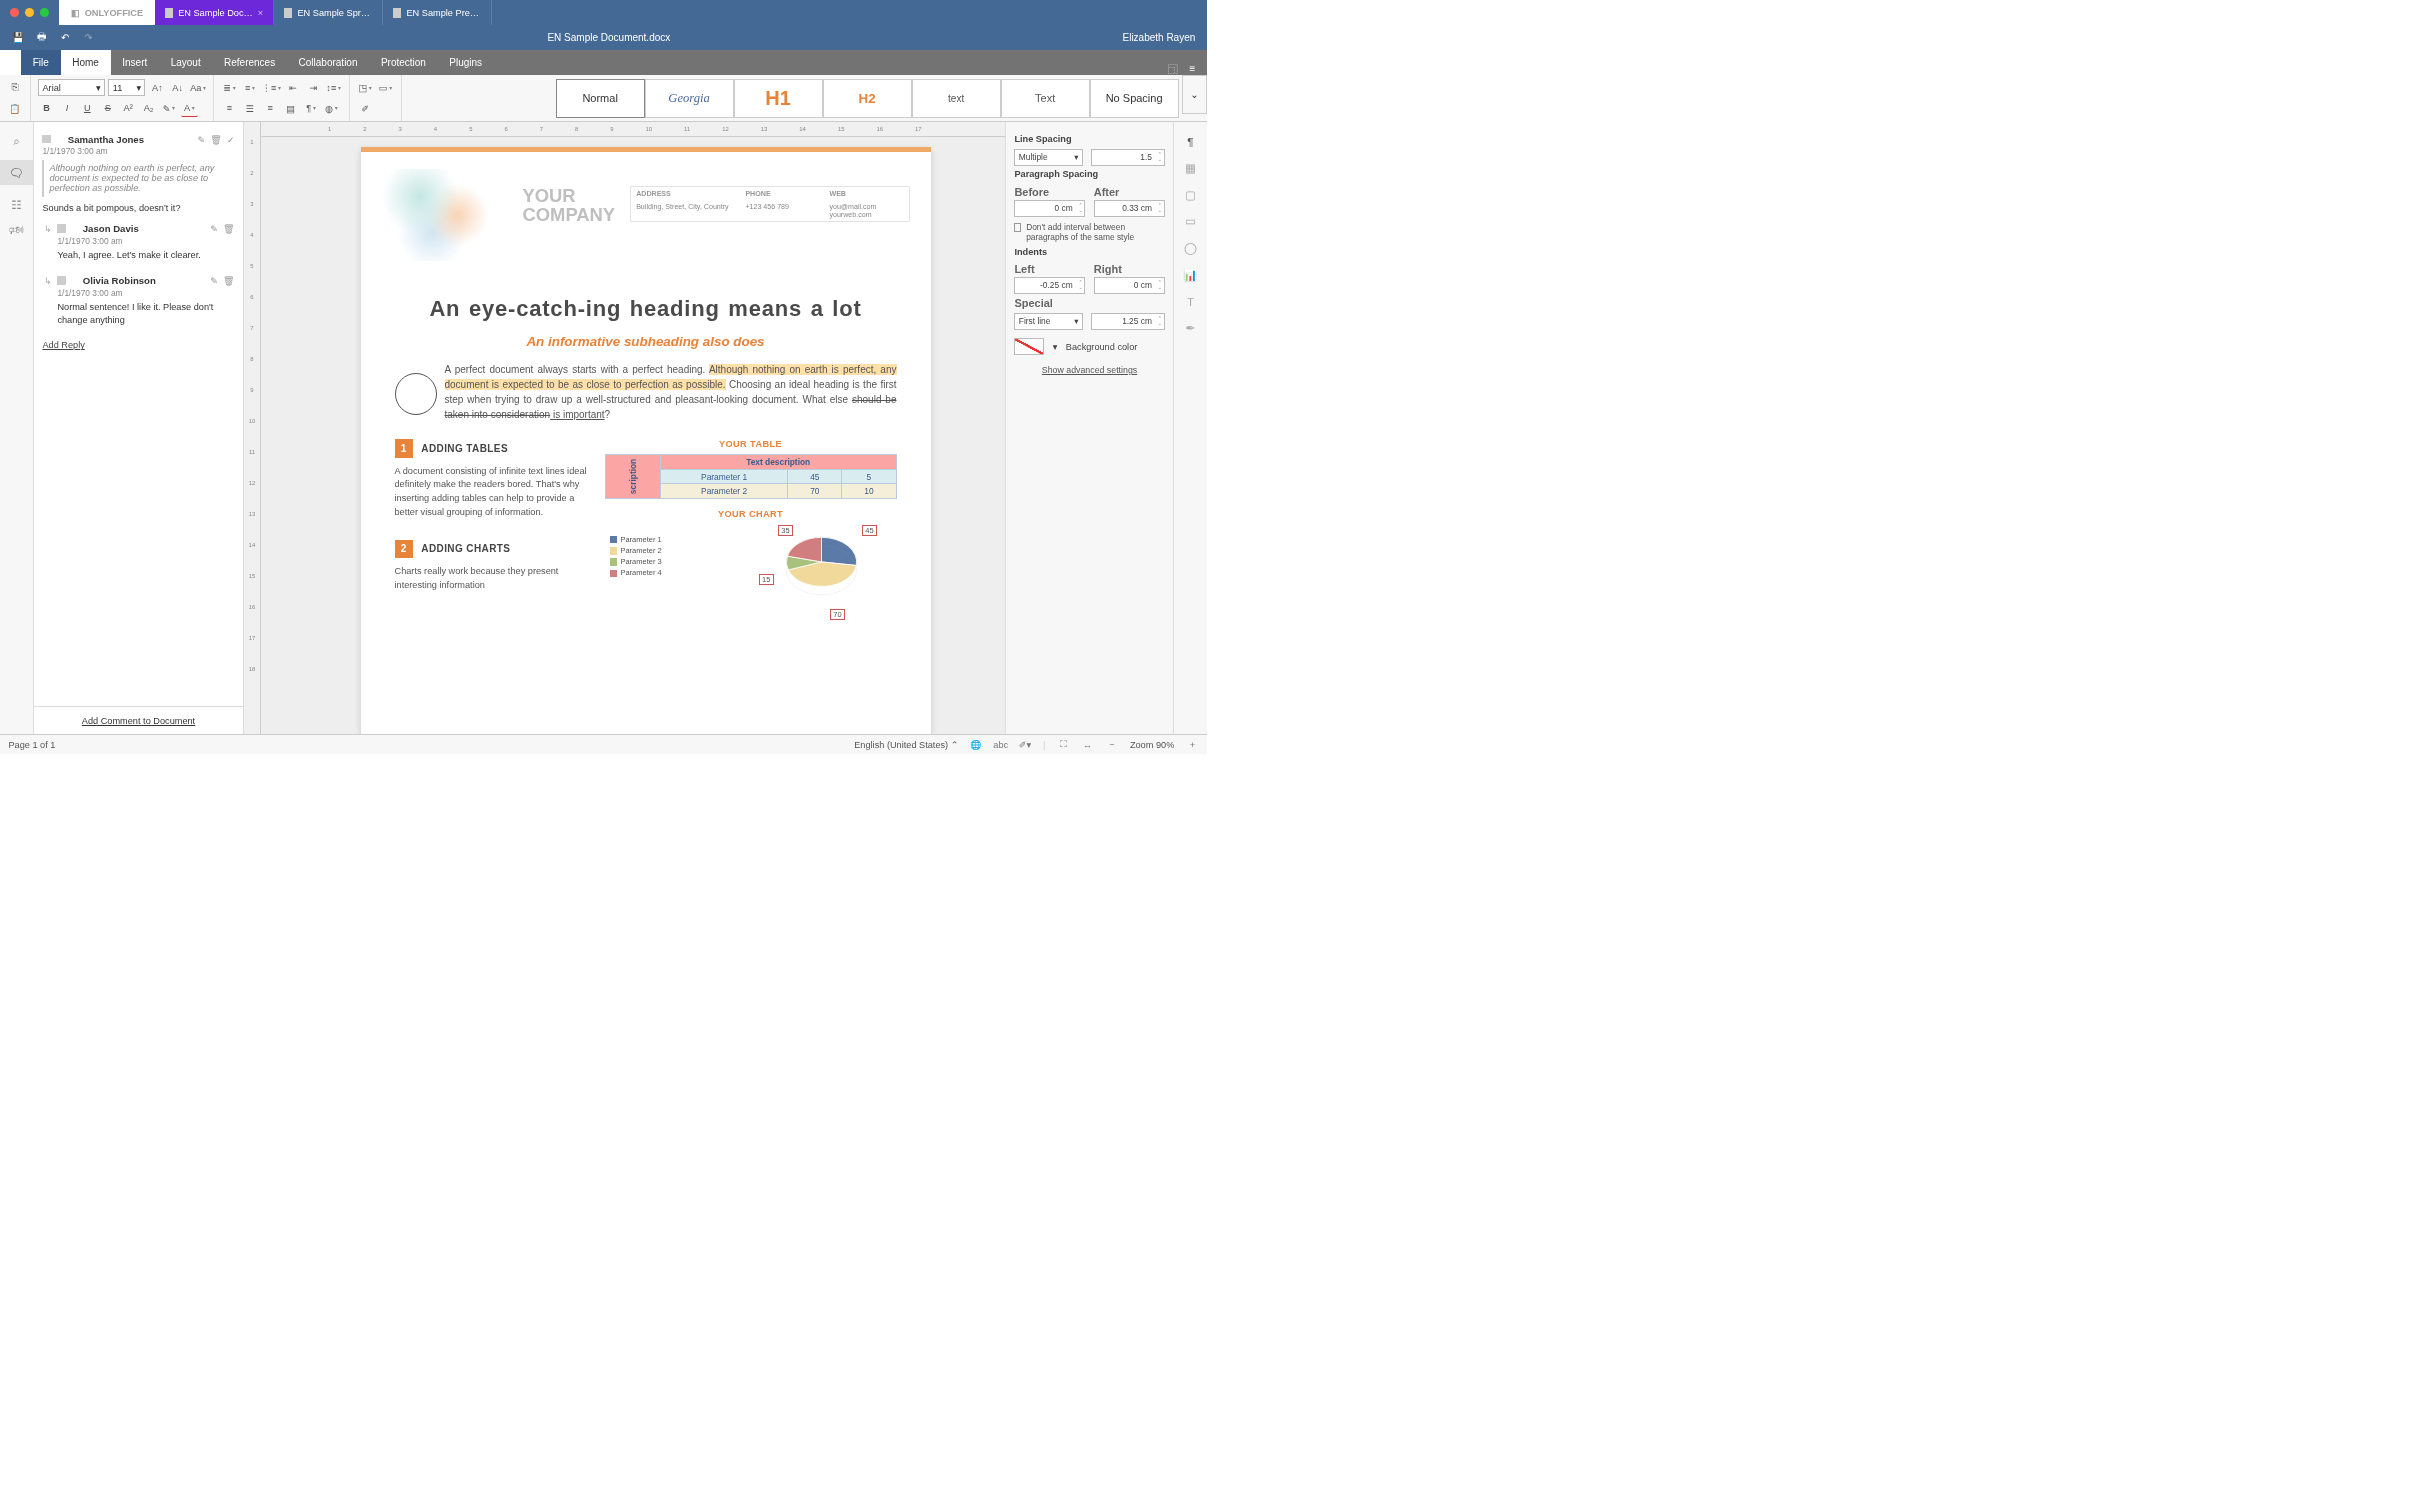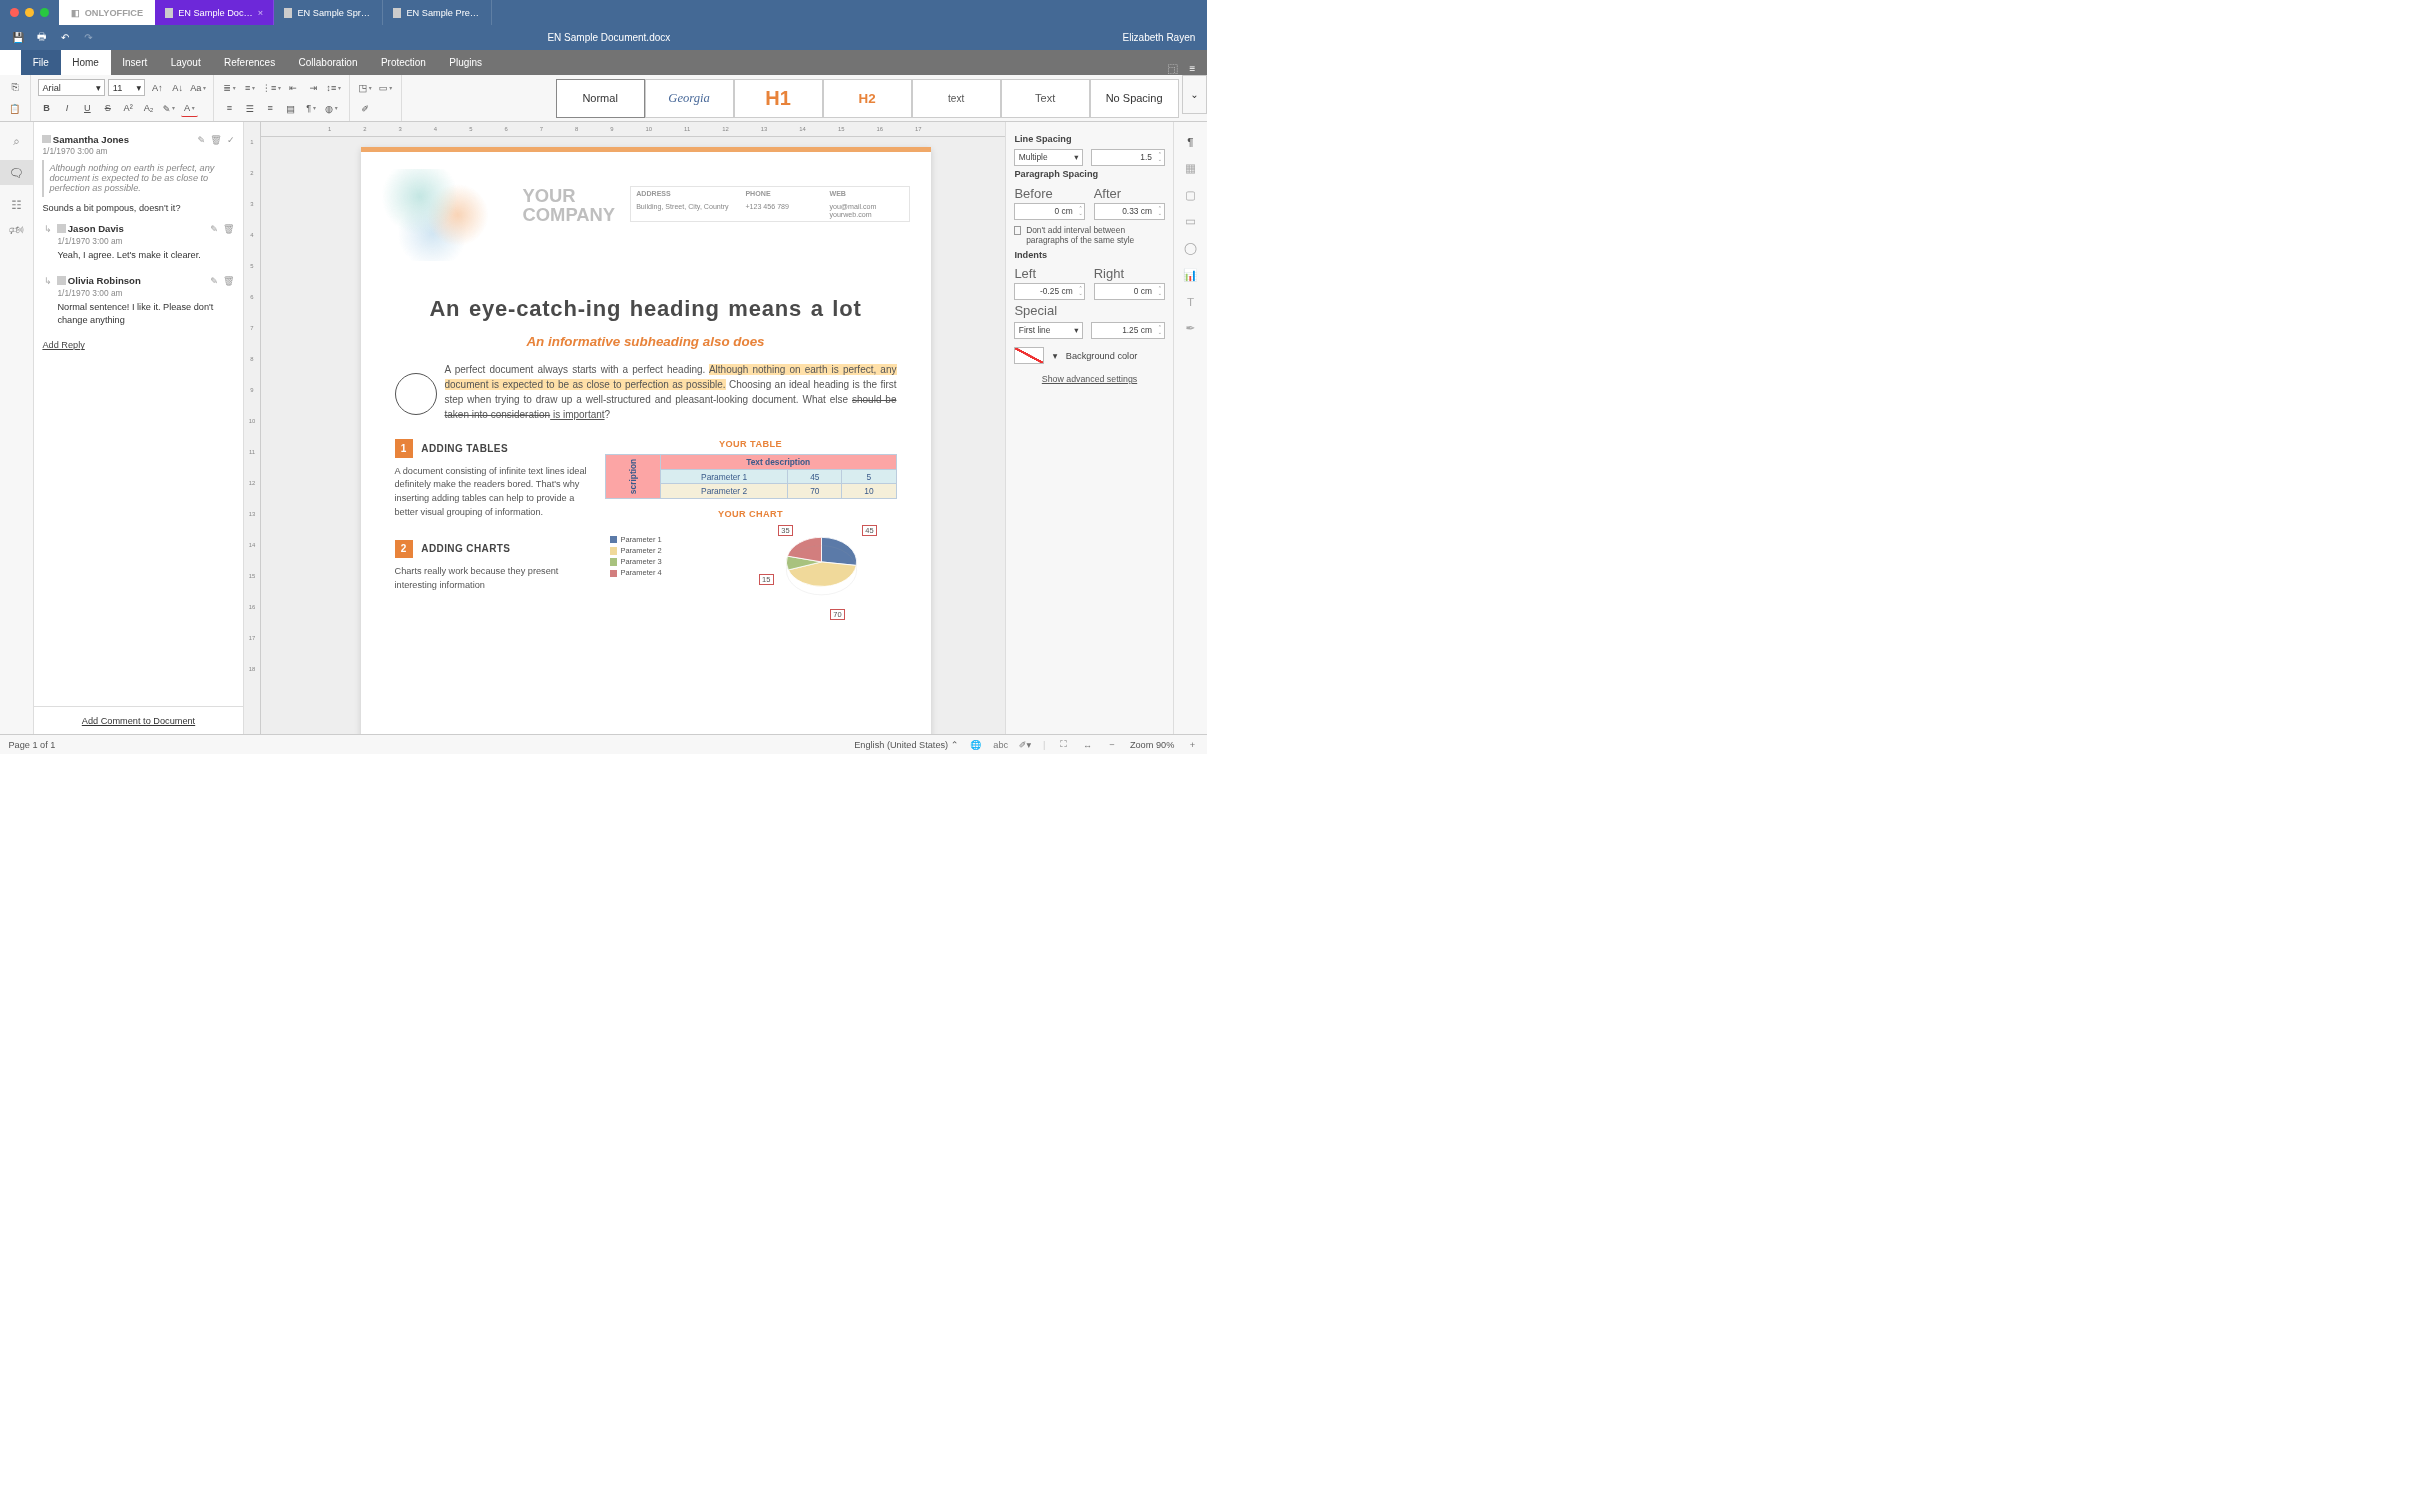--- a/index.html
+++ b/index.html
@@ -47,21 +47,21 @@
 
 
 .main { display: flex; height: calc(754px - 25px - 25px - 25px - 47px - 20px); }
 .leftico { width: 34px; background: #f7f7f7; border-right: 0.8px solid #ddd; display: flex; flex-direction: column; align-items: center; gap: 11.7px; padding-top: 11.7px; }
 .leftico .ic { width: 15px; height: 15px; display: flex; align-items: center; justify-content: center; color: #888; font-size: 11.7px; }
 .leftico .ic.active { background: #e0e0e0; width: 100%; height: 25px; color: #444; }
 
 .comments { width: 210px; border-right: 0.8px solid #ddd; display: flex; flex-direction: column; font-size: 9.2px; }
 .comment-body { flex: 1; overflow: auto; padding: 6.7px 8.4px; }
 .comment { padding: 5px 0; }
-.comment .hdr { display: flex; align-items: center; gap: 2px; }
+.comment .hdr { display: flex; align-items: center; gap: 17px; }
 .avatar { width: 8.4px; height: 8.4px; background: #ccc; }
 .comment .name { font-weight: 700; font-size: 9.6px; }
 .comment .hdr-actions { margin-left: auto; display: flex; gap: 5px; color: #999; }
 .comment .time { color: #888; font-size: 8.4px; margin: 1.7px 0 3.4px 0; }
 .quote { border-left: 2.5px solid #ccc; padding: 3.4px 5px; color: #888; font-style: italic; margin-bottom: 5px; }
 .comment .txt { margin: 3.4px 0; line-height: 1.4; }
 .reply { padding-left: 15px; position: relative; }
 .reply::before { content: "↳"; position: absolute; left: 1.7px; top: 5px; color: #aaa; }
 .add-reply { color: #444; text-decoration: underline; margin-top: 5px; display: inline-block; }
 .add-comment { border-top: 0.8px solid #ddd; padding: 8.4px; text-align: center; }
@@ -106,21 +106,21 @@
 .chart { margin-top: 10px; position: relative; padding: 0 8.4px; }
 .chart-legend { position: absolute; left: 5px; top: 25px; font-size: 7.5px; color: #555; line-height: 1.5; }
 .chart-legend .sw { display: inline-block; width: 7.5px; height: 7.5px; margin-right: 3.4px; vertical-align: middle; }
 .pie { width: 117px; height: 80px; margin-left: auto; margin-right: 8.4px; position: relative; }
 .pie svg { width: 100%; height: 100%; }
 .call { position: absolute; font-size: 7.5px; border: 0.8px solid #c55; padding: 0 2.5px; background: #fff; color: #555; }
 
 
 .rightpanel { width: 168px; border-left: 0.8px solid #ddd; background: #f7f7f7; padding: 8.4px 8.4px; font-size: 9.2px; color: #444; }
 .rp-title { font-weight: 600; margin: 3.4px 0 5px 0; font-size: 9.2px; }
-.rp-sub { font-size: 13px; color: #666; margin-top: 1.7px; }
+.rp-sub { font-size: 11px; color: #666; margin-top: 1.7px; font-weight: bold; }
 .rp-row { display: flex; gap: 8.4px; align-items: center; margin: 3.4px 0; }
 .rp-half { flex: 1; display: flex; flex-direction: column; gap: 1.7px; }
 .rp-input { width: 100%; height: 17px; border: 0.8px solid #bbb; background: #fff; display: flex; align-items: center; justify-content: flex-end; padding: 0 11.7px 0 3.4px; font-size: 8.4px; position: relative; }
 .rp-input::after { content: "⌃\A⌄"; white-space: pre; position: absolute; right: 1.7px; font-size: 5px; line-height: 5px; top: 2.5px; color: #888; }
 .rp-select { width: 100%; height: 17px; border: 0.8px solid #bbb; background: #fff; display: flex; align-items: center; padding: 0 3.4px; font-size: 8.4px; justify-content: space-between; }
 .rp-check { display: flex; gap: 5px; align-items: flex-start; font-size: 8.4px; color: #555; margin: 5px 0; }
 .rp-check .box { width: 9.2px; height: 9.2px; border: 0.8px solid #999; margin-top: 1.7px; }
 .rp-swatch { width: 30px; height: 17px; border: 0.8px solid #bbb; background: linear-gradient(to top right, transparent 45%, #e33 46%, #e33 54%, transparent 55%), #fff; }
 .rp-adv { text-align: center; margin-top: 10px; font-size: 8.8px; text-decoration: underline; color: #555; }
 

